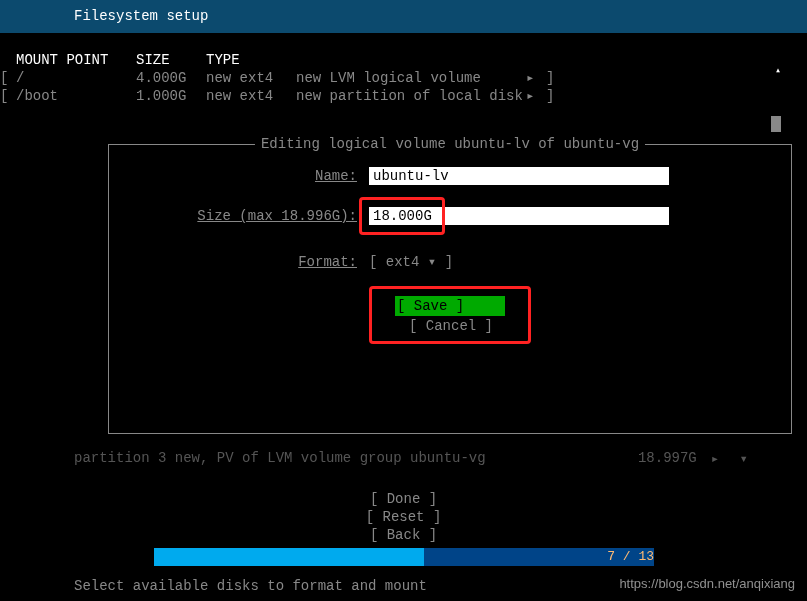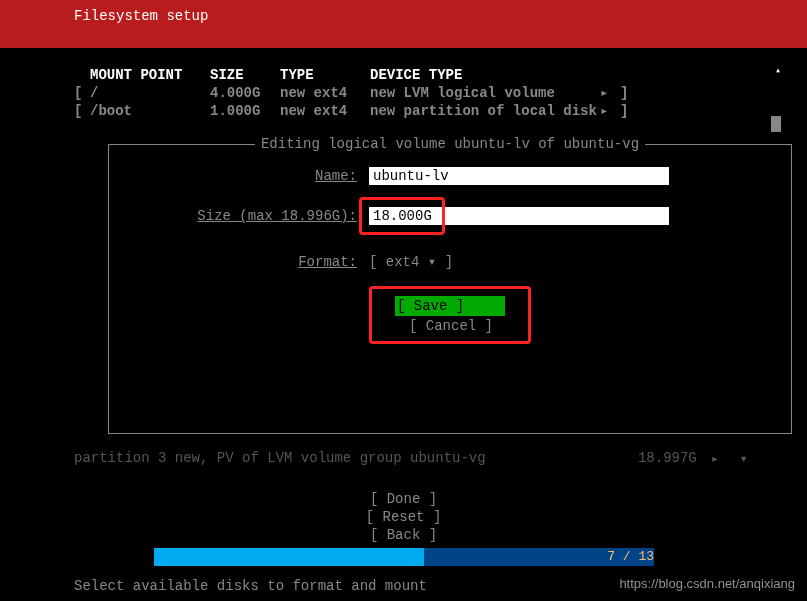--- a/index.html
+++ b/index.html
@@ -13,35 +13,33 @@
     overflow: hidden;
     position: relative;
   }
   .screen {
     width: 807px;
     height: 601px;
     background: #000;
     position: relative;
   }
   .titlebar {
-    background: #b91c1c;
+    background: #0c4a6e;
     color: #fff;
-    height: 48px;
+    height: 33px;
     padding: 8px 0 0 74px;
     font-size: 14px;
   }
   .content {
     padding: 18px 0 0 0;
     color: #888;
   }
   .table-row {
     display: flex;
-    padding-left: 74px;
-    line-height: 18px;
-    font-weight: bold;
+    line-height: 18px;
   }
   .th { color: #fff; }
   .col-mount { width: 120px; }
   .col-size { width: 70px; text-align: left; }
   .col-type { width: 90px; }
   .col-devtype { width: 230px; }
   .col-arrow { width: 20px; color: #888; }
 
   .scroll-ind {
     position: absolute;
@@ -217,21 +215,20 @@
   <div class="titlebar">
     <span>Filesystem setup</span>
   </div>
 
   <div class="content">
     <div class="table-row th">
       <span style="width:16px;"></span>
       <span class="col-mount">MOUNT POINT</span>
       <span class="col-size">SIZE</span>
       <span class="col-type">TYPE</span>
-      <span class="col-devtype">DEVICE TYPE</span>
     </div>
     <div class="table-row">
       <span style="width:16px;">[</span>
       <span class="col-mount">/</span>
       <span class="col-size">4.000G</span>
       <span class="col-type">new ext4</span>
       <span class="col-devtype">new LVM logical volume</span>
       <span class="col-arrow">▸</span>
       <span>]</span>
     </div>

